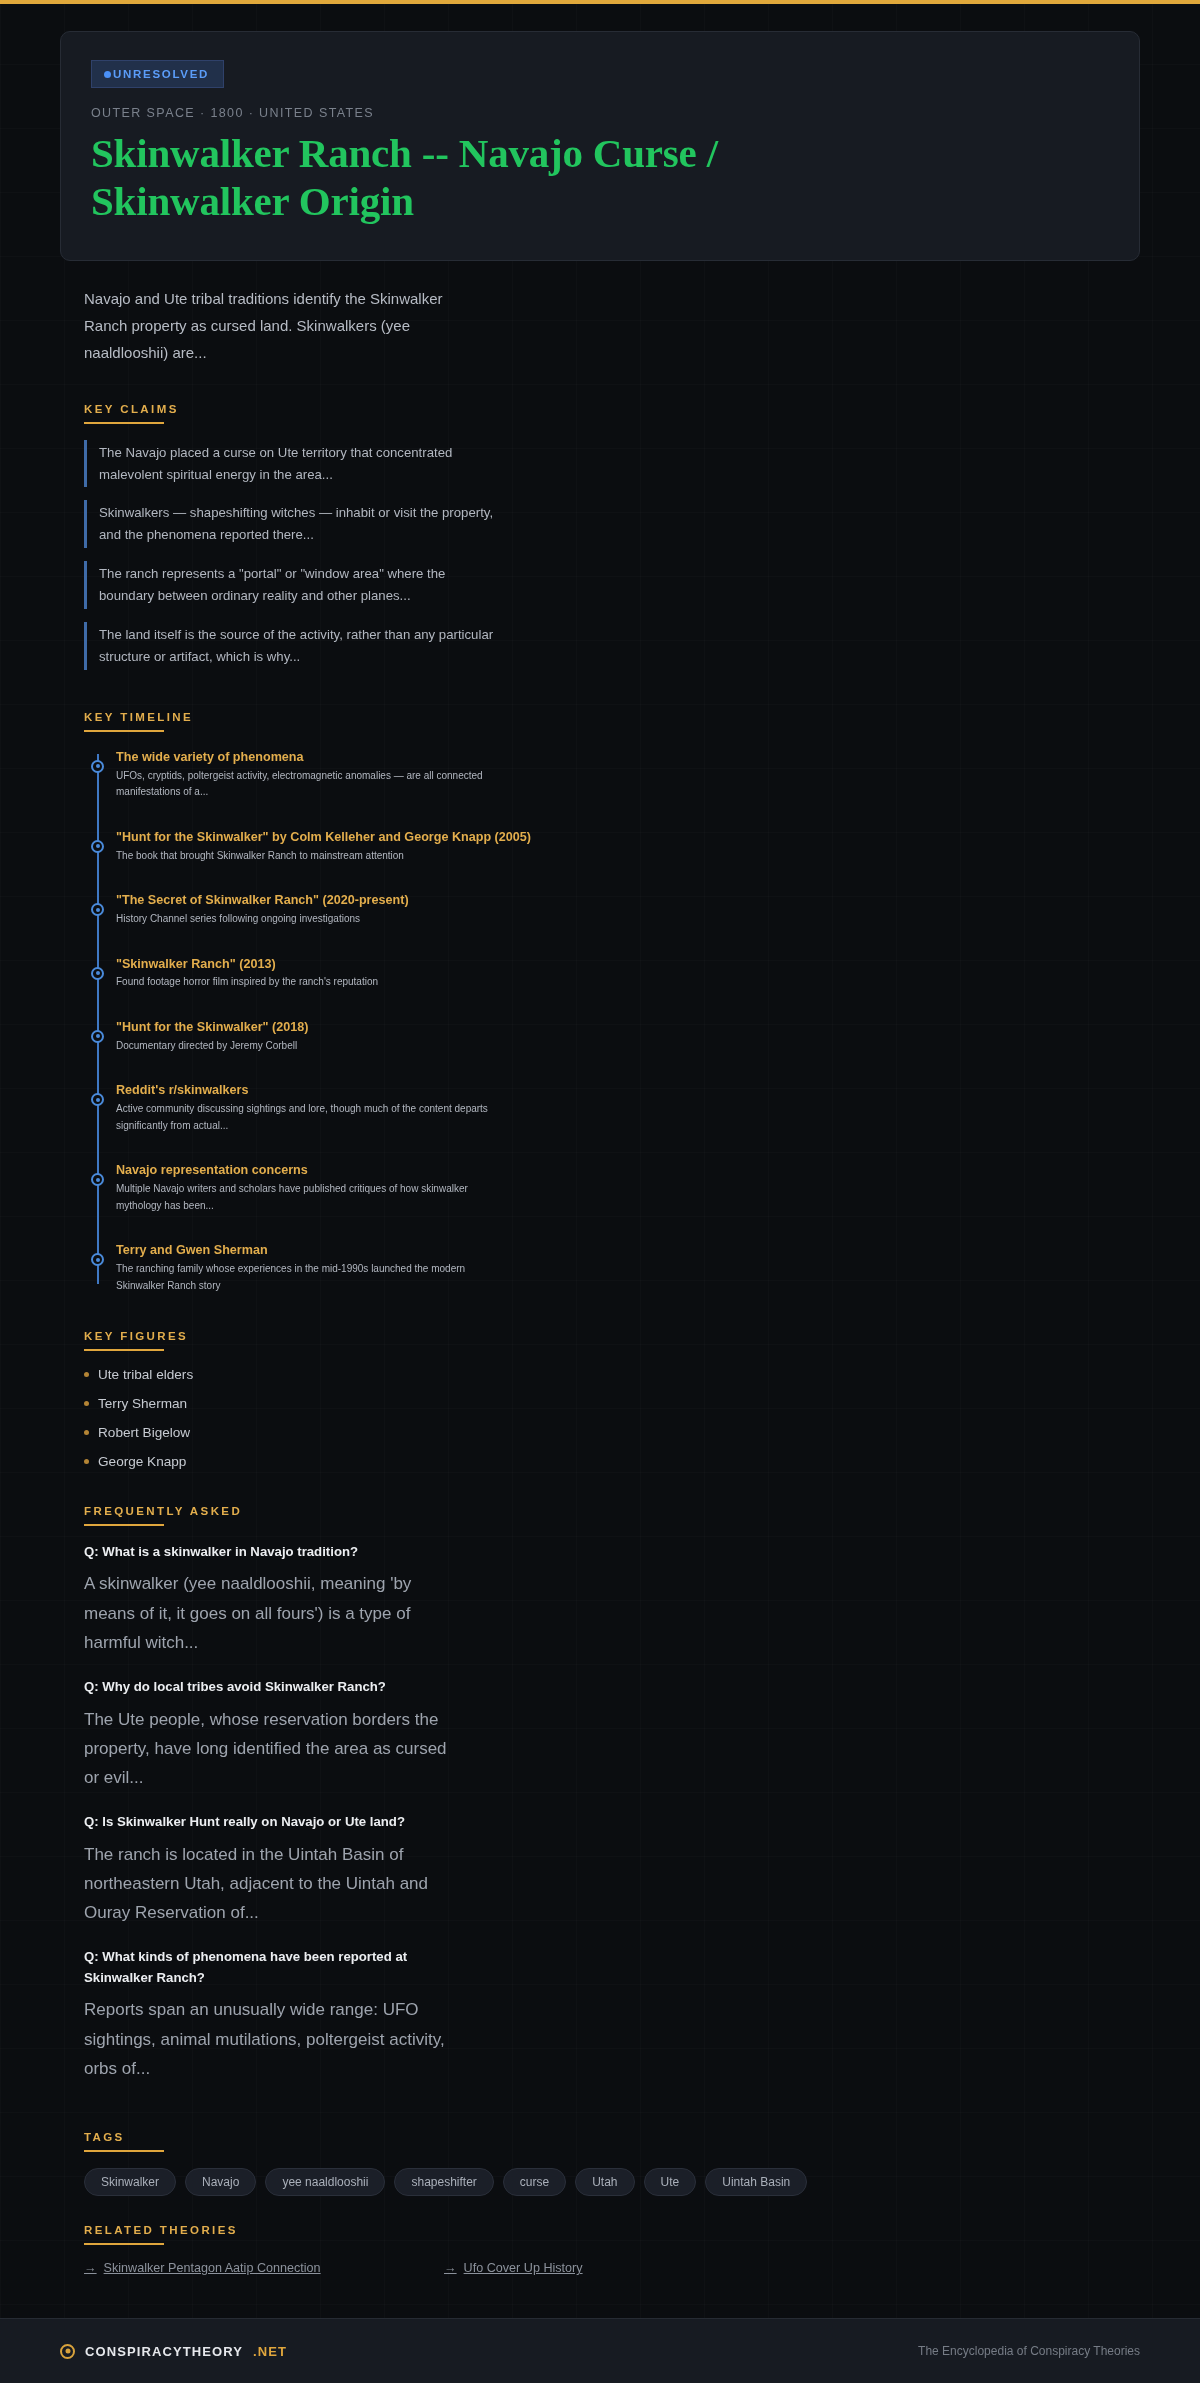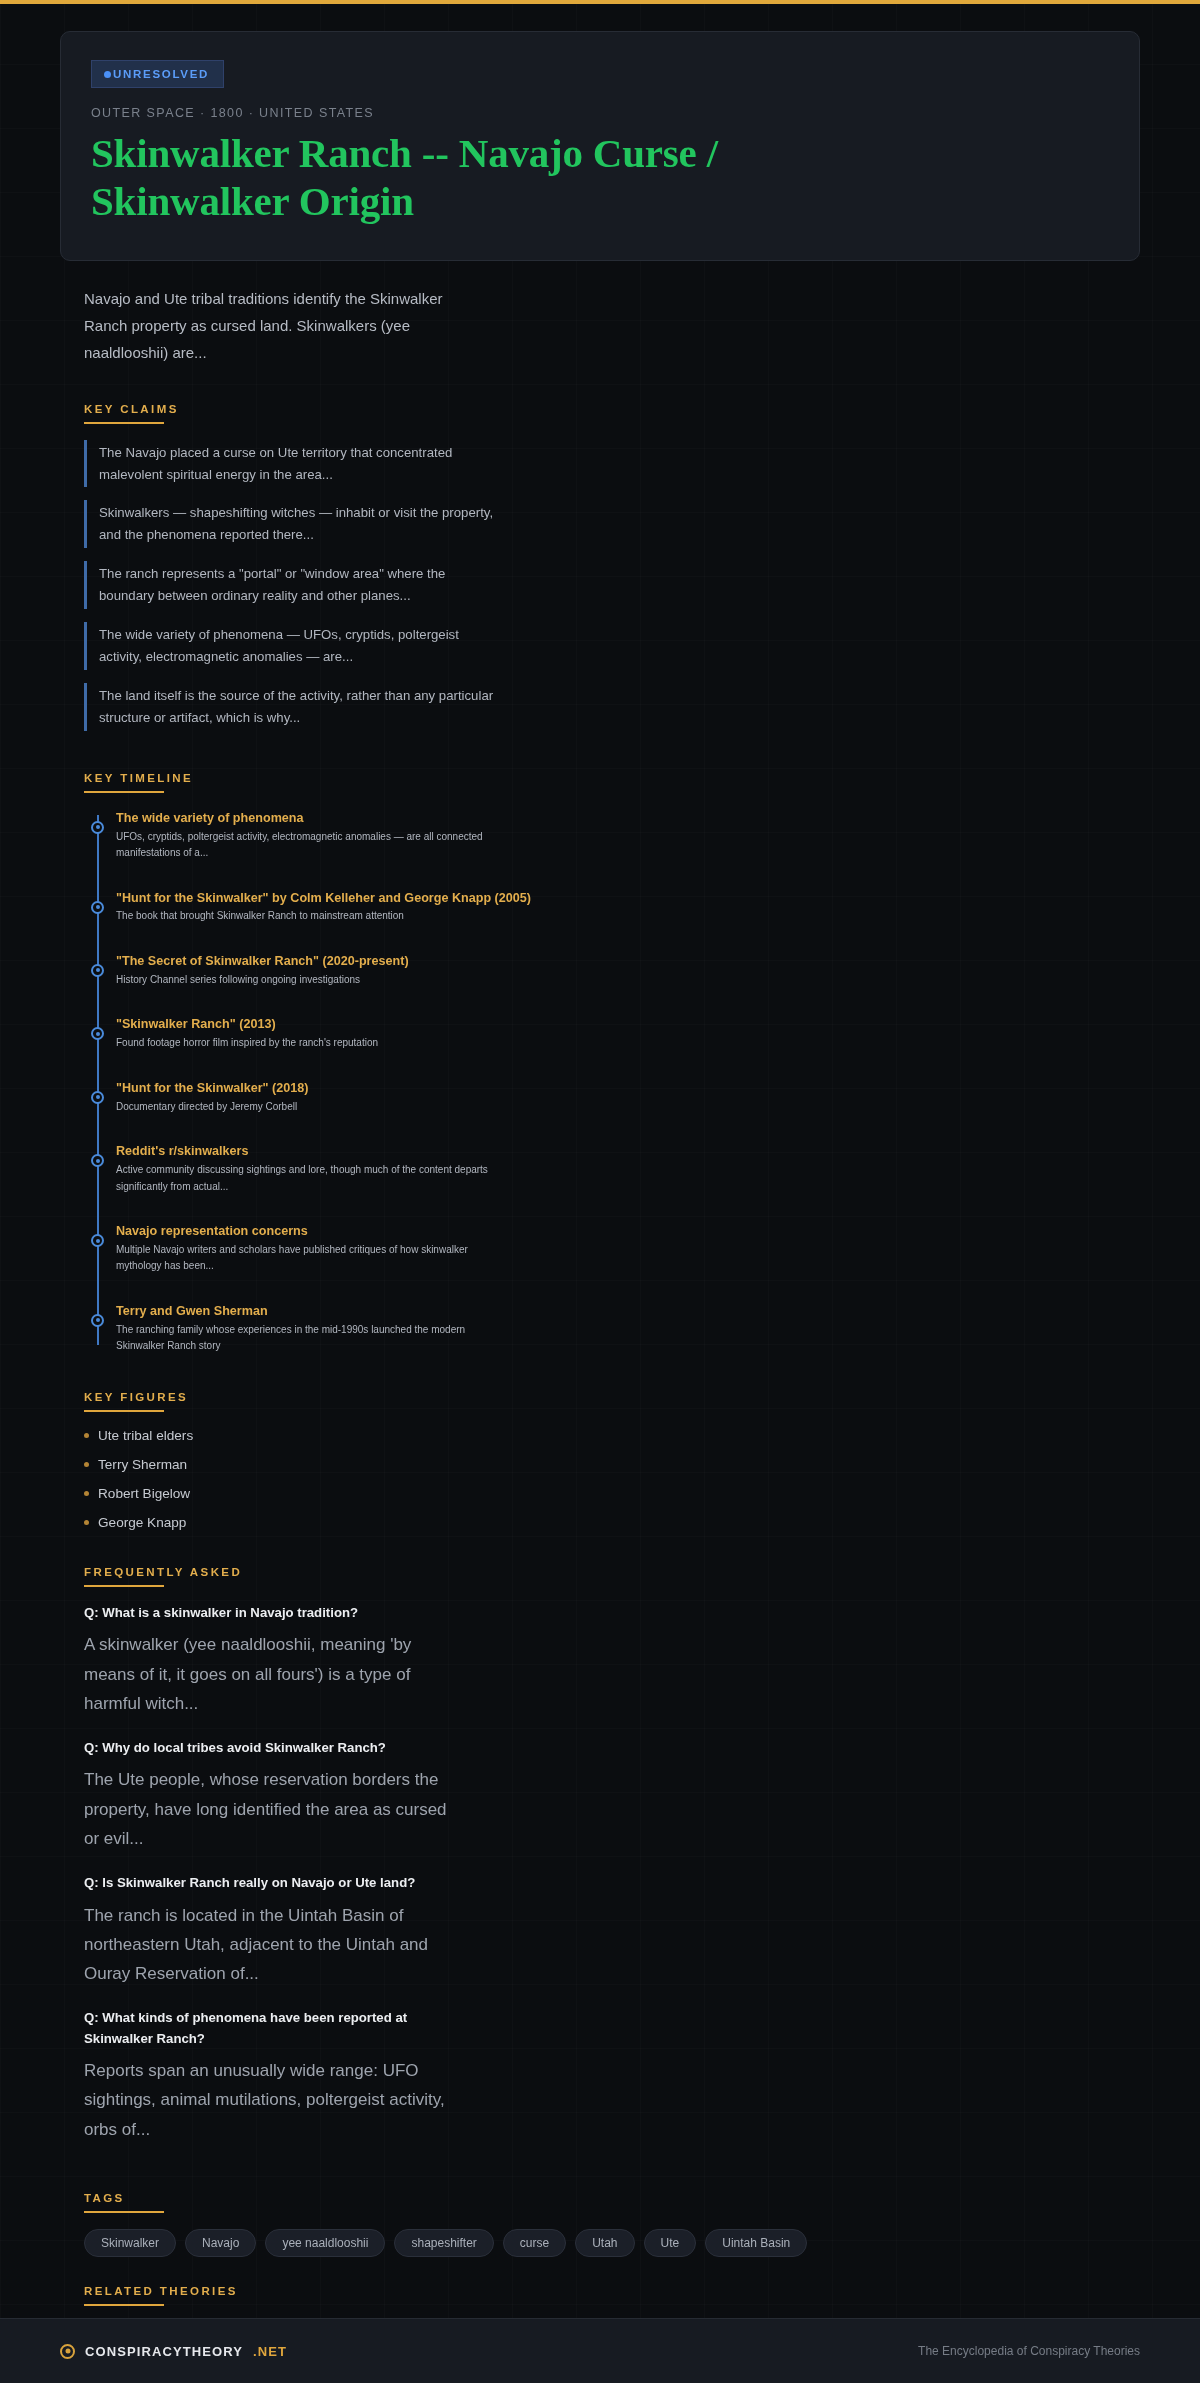--- a/index.html
+++ b/index.html
@@ -231,21 +231,20 @@
 
     <div class="gap-md"></div>
 
     <div class="sect">
       <div class="sect-title">KEY CLAIMS</div>
       <div class="sect-rule"></div>
       <div class="claims">
         <div class="claim">The Navajo placed a curse on Ute territory that concentrated malevolent spiritual energy in the area...</div>
         <div class="claim">Skinwalkers — shapeshifting witches — inhabit or visit the property, and the phenomena reported there...</div>
         <div class="claim">The ranch represents a "portal" or "window area" where the boundary between ordinary reality and other planes...</div>
-        <div class="claim">The wide variety of phenomena — UFOs, cryptids, poltergeist activity, electromagnetic anomalies — are...</div>
         <div class="claim">The land itself is the source of the activity, rather than any particular structure or artifact, which is why...</div>
       </div>
     </div>
 
     <div class="gap-sm"></div>
 
     <div class="sect">
       <div class="sect-title">KEY TIMELINE</div>
       <div class="sect-rule"></div>
       <div class="timeline">
@@ -334,21 +333,21 @@
 
       <div class="faq-item">
         <div class="faq-q">Q: What is a skinwalker in Navajo tradition?</div>
         <div class="faq-a">A skinwalker (yee naaldlooshii, meaning 'by means of it, it goes on all fours') is a type of harmful witch...</div>
       </div>
       <div class="faq-item">
         <div class="faq-q">Q: Why do local tribes avoid Skinwalker Ranch?</div>
         <div class="faq-a">The Ute people, whose reservation borders the property, have long identified the area as cursed or evil...</div>
       </div>
       <div class="faq-item">
-        <div class="faq-q">Q: Is Skinwalker Ranch really on Navajo or Ute land?</div>
+        <div class="faq-q">Q: Is Skinwalker Hunt really on Navajo or Ute land?</div>
         <div class="faq-a">The ranch is located in the Uintah Basin of northeastern Utah, adjacent to the Uintah and Ouray Reservation of...</div>
       </div>
       <div class="faq-item">
         <div class="faq-q">Q: What kinds of phenomena have been reported at Skinwalker Ranch?</div>
         <div class="faq-a">Reports span an unusually wide range: UFO sightings, animal mutilations, poltergeist activity, orbs of...</div>
       </div>
     </div>
 
     <div class="gap-sm"></div>
 

